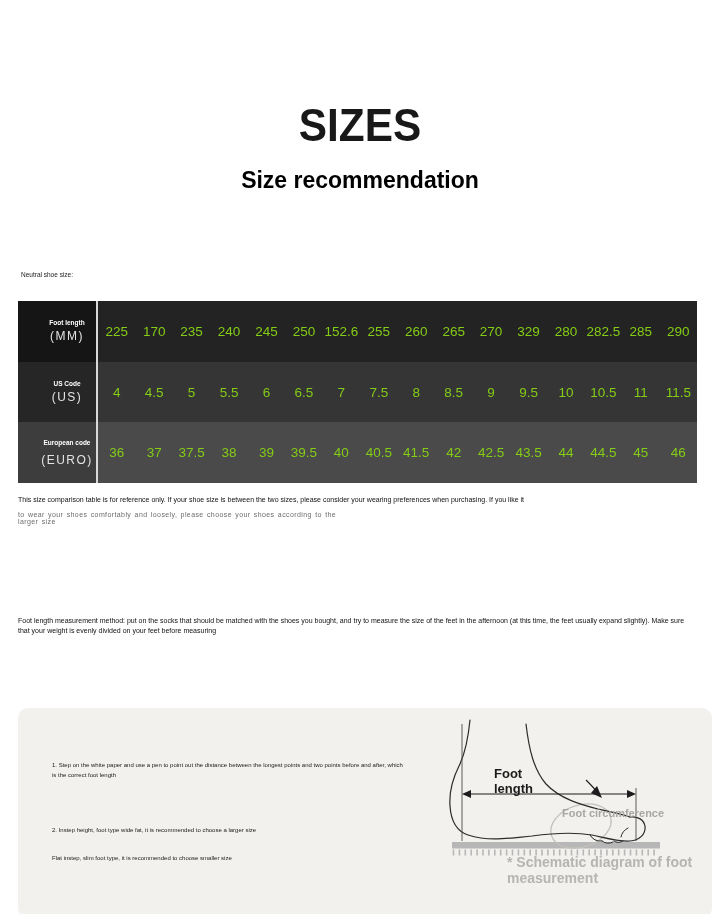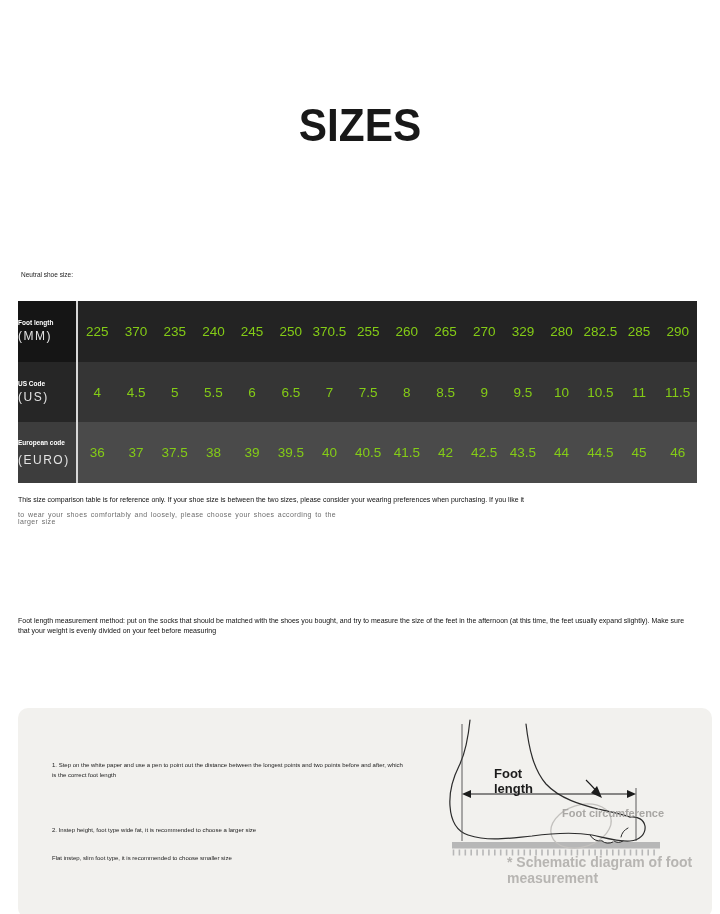--- a/index.html
+++ b/index.html
@@ -11,22 +11,22 @@
          font-size:46px;font-weight:800;letter-spacing:0px;color:#181818;
          transform:scaleX(.92);transform-origin:center;}
   .subtitle{position:absolute;top:167px;left:0;width:720px;text-align:center;margin:0;
             font-size:23px;font-weight:700;color:#000;}
   .neutral{position:absolute;left:21px;top:271px;font-size:6.5px;color:#222;}
 
   
   .size-table{position:absolute;left:18px;top:301px;width:679px;height:182px;
               display:flex;flex-direction:column;}
   .trow{flex:1;display:flex;}
-  .hcell{width:58px;display:flex;flex-direction:column;align-items:flex-start;justify-content:center;
-         gap:3px;border-right:2px solid #d8d8d8;}
+  .hcell{width:58px;display:flex;flex-direction:column;align-items:center;justify-content:center;
+         gap:3px;border-right:2px solid #d8d8d8;padding-left:20px;}
   .hlabel{font-size:6.5px;font-weight:700;color:#fff;}
   .hunit{font-size:12px;font-weight:400;letter-spacing:1.5px;color:#e3e3e3;}
   .vcell{flex:1;display:flex;align-items:center;justify-content:center;
          font-size:13.5px;font-weight:500;color:#84cc16;}
   .r0{background:var(--table-row1-bg,#232323);}
   .r1{background:var(--table-row2-bg,#353535);}
   .r2{background:var(--table-row3-bg,#4a4a4a);}
   .r0 .hcell{background:var(--table-header-row1-bg,#151515);}
   .r1 .hcell{background:var(--table-header-row2-bg,#262626);}
   .r2 .hcell{background:var(--table-header-row3-bg,#3d3d3d);gap:7px;}
@@ -58,36 +58,37 @@
   .diagram-caption{position:absolute;left:489px;top:146px;width:190px;
                    font-size:14px;line-height:1.15;font-weight:700;
                    color:var(--muted-gray,#b7b5b2);}
 </style>
 </head>
 <body>
 
 <div class="page">
 
   <h1 class="title">SIZES</h1>
+  <h2 class="subtitle">Size recommendation</h2>
 
   <div class="neutral">Neutral shoe size:</div>
 
   <div class="size-table">
       <div class="trow r0">
         <div class="hcell">
           <div class="hlabel">Foot length</div>
           <div class="hunit">(MM)</div>
         </div>
         <div class="vcell">225</div>
-        <div class="vcell">370</div>
+        <div class="vcell">170</div>
         <div class="vcell">235</div>
         <div class="vcell">240</div>
         <div class="vcell">245</div>
         <div class="vcell">250</div>
-        <div class="vcell">370.5</div>
+        <div class="vcell">152.6</div>
         <div class="vcell">255</div>
         <div class="vcell">260</div>
         <div class="vcell">265</div>
         <div class="vcell">270</div>
         <div class="vcell">329</div>
         <div class="vcell">280</div>
         <div class="vcell">282.5</div>
         <div class="vcell">285</div>
         <div class="vcell">290</div>
       </div>

